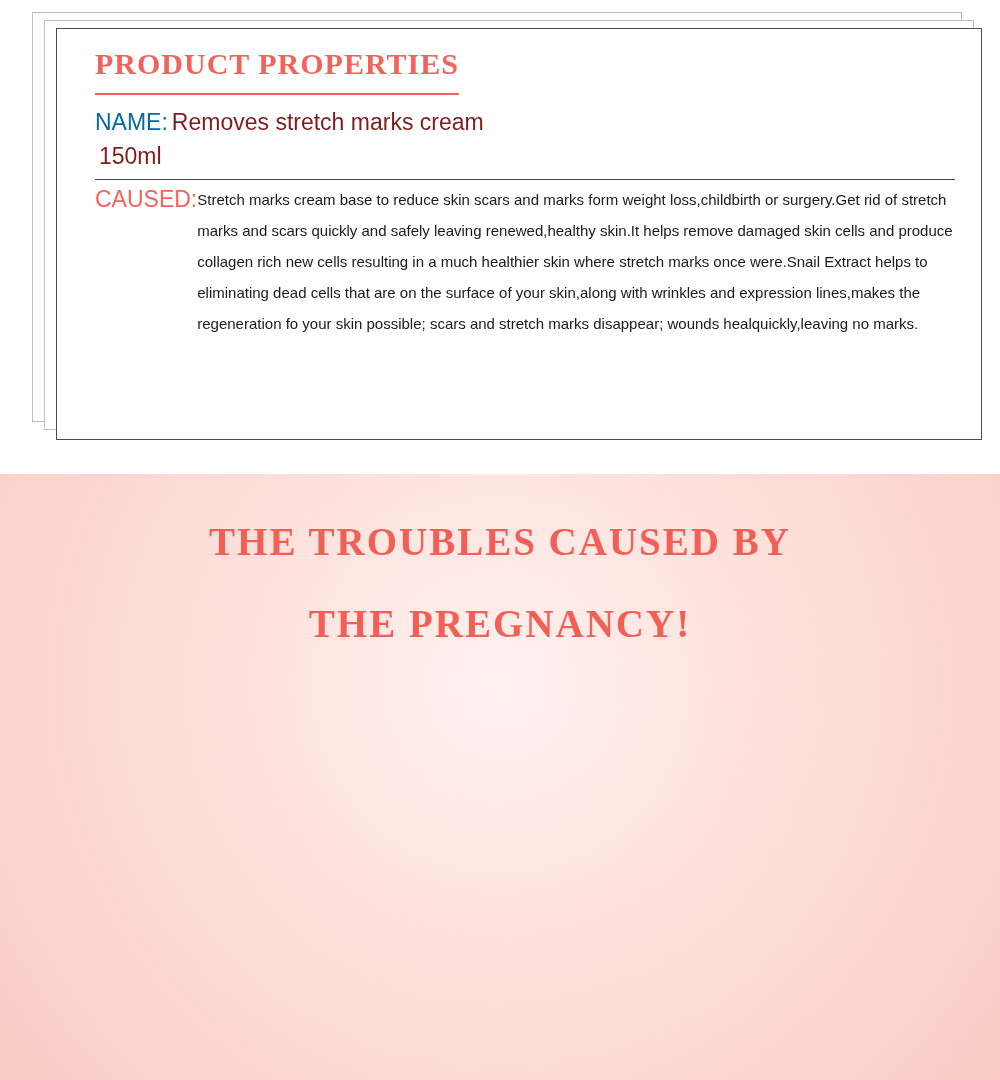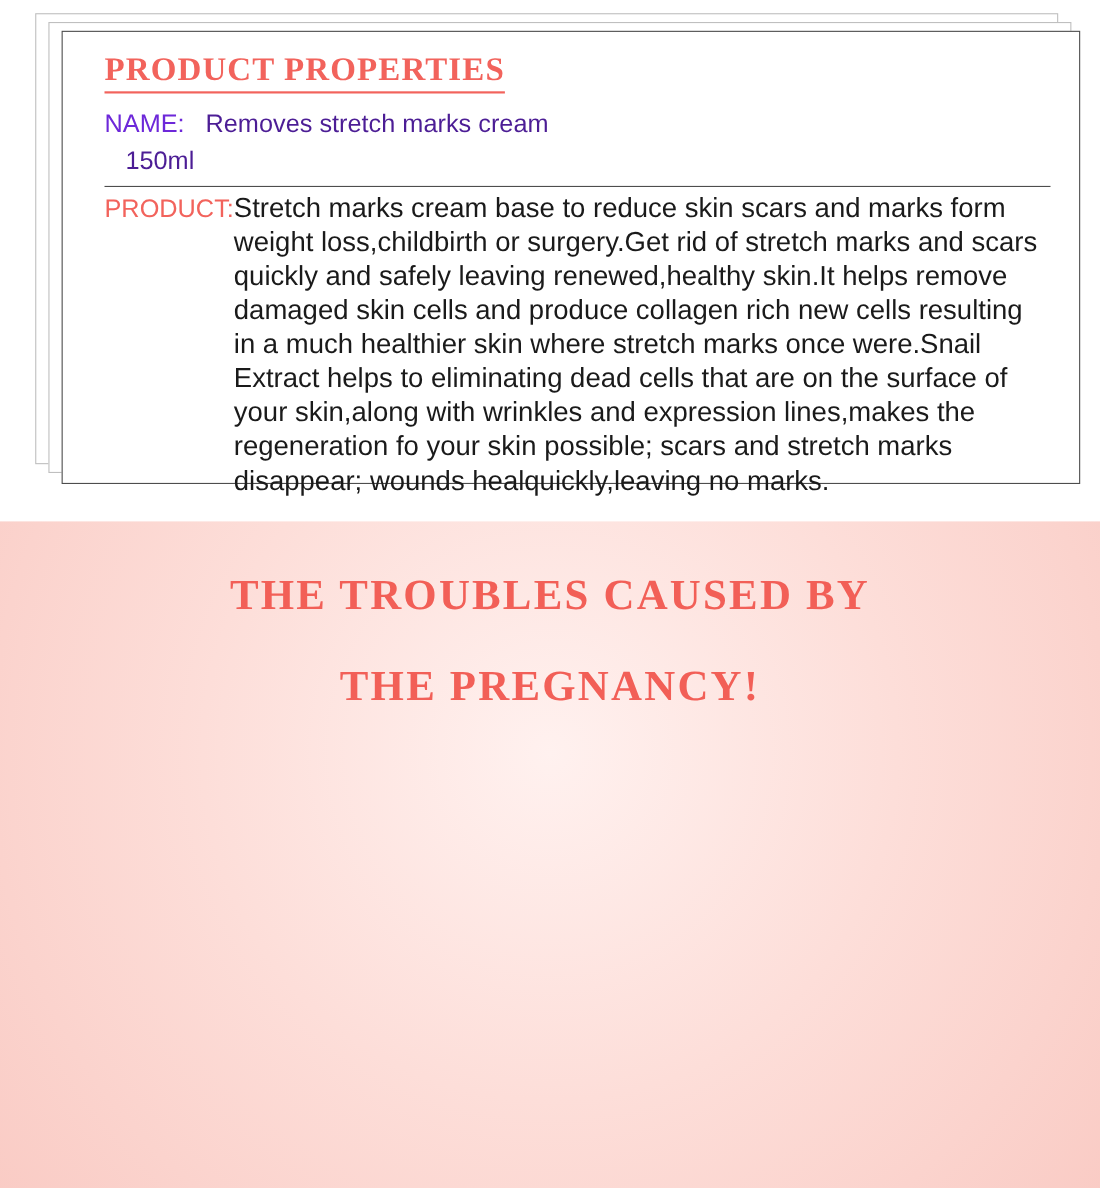--- a/index.html
+++ b/index.html
@@ -57,41 +57,41 @@
 
   .prop-title {
     color: #f2635c;
     font-family: "Liberation Serif", serif;
     font-weight: bold;
     font-size: 30px;
     letter-spacing: 1px;
     margin: 0 0 2px 0;
     display: inline-block;
     border-bottom: 2px solid #f2635c;
-    padding-bottom: 2px;
+    padding-bottom: 12px;
   }
 
   .prop-rows {
     margin-top: 8px;
   }
   .prop-row {
     display: flex;
     align-items: baseline;
     font-size: 23px;
     line-height: 34px;
     color: #1a1a1a;
   }
   .prop-label {
-    color: #6d28d9;
+    color: #0369a1;
     white-space: nowrap;
     font-size: 23px;
   }
   .prop-value {
-    color: #4c1d95;
-    margin-left: 19px;
+    color: #7f1d1d;
+    margin-left: 4px;
   }
 
   .rule {
     border: 0;
     border-top: 1px solid #4d4d4d;
     margin: 6px 0 4px 0;
   }
 
   .effect-block {
     display: flex;
@@ -99,21 +99,21 @@
     margin-top: 4px;
   }
   .effect-label {
     color: #f2635c;
     font-size: 23px;
     line-height: 31px;
     white-space: nowrap;
   }
   .effect-text {
     color: #1a1a1a;
-    font-size: 25px;
+    font-size: 15px;
     line-height: 31px;
     text-align: left;
   }
 
   
   .bottom-section {
     position: relative;
     width: 1000px;
     height: 702px;
     background:
@@ -161,21 +161,21 @@
         <span class="prop-value">Removes stretch marks cream</span>
       </div>
       <div class="prop-row">
         <span class="prop-value">150ml</span>
       </div>
     </div>
 
     <hr class="rule">
 
     <div class="effect-block">
-      <span class="effect-label">PRODUCT:</span>
+      <span class="effect-label">CAUSED:</span>
       <span class="effect-text">Stretch marks cream base to reduce skin scars and marks form weight loss,childbirth or surgery.Get rid of stretch marks and scars quickly and safely leaving renewed,healthy skin.It helps remove damaged skin cells and produce collagen rich new cells resulting in a much healthier skin where stretch marks once were.Snail Extract helps to eliminating dead cells that are on the surface of your skin,along with wrinkles and expression lines,makes the regeneration fo your skin possible; scars and stretch marks disappear; wounds healquickly,leaving no marks.</span>
     </div>
   </div>
 </section>
 
 <section class="bottom-section">
   <h2 class="trouble-heading">
     <span>THE TROUBLES CAUSED BY</span>
     <span class="line2">THE PREGNANCY!</span>
   </h2>

